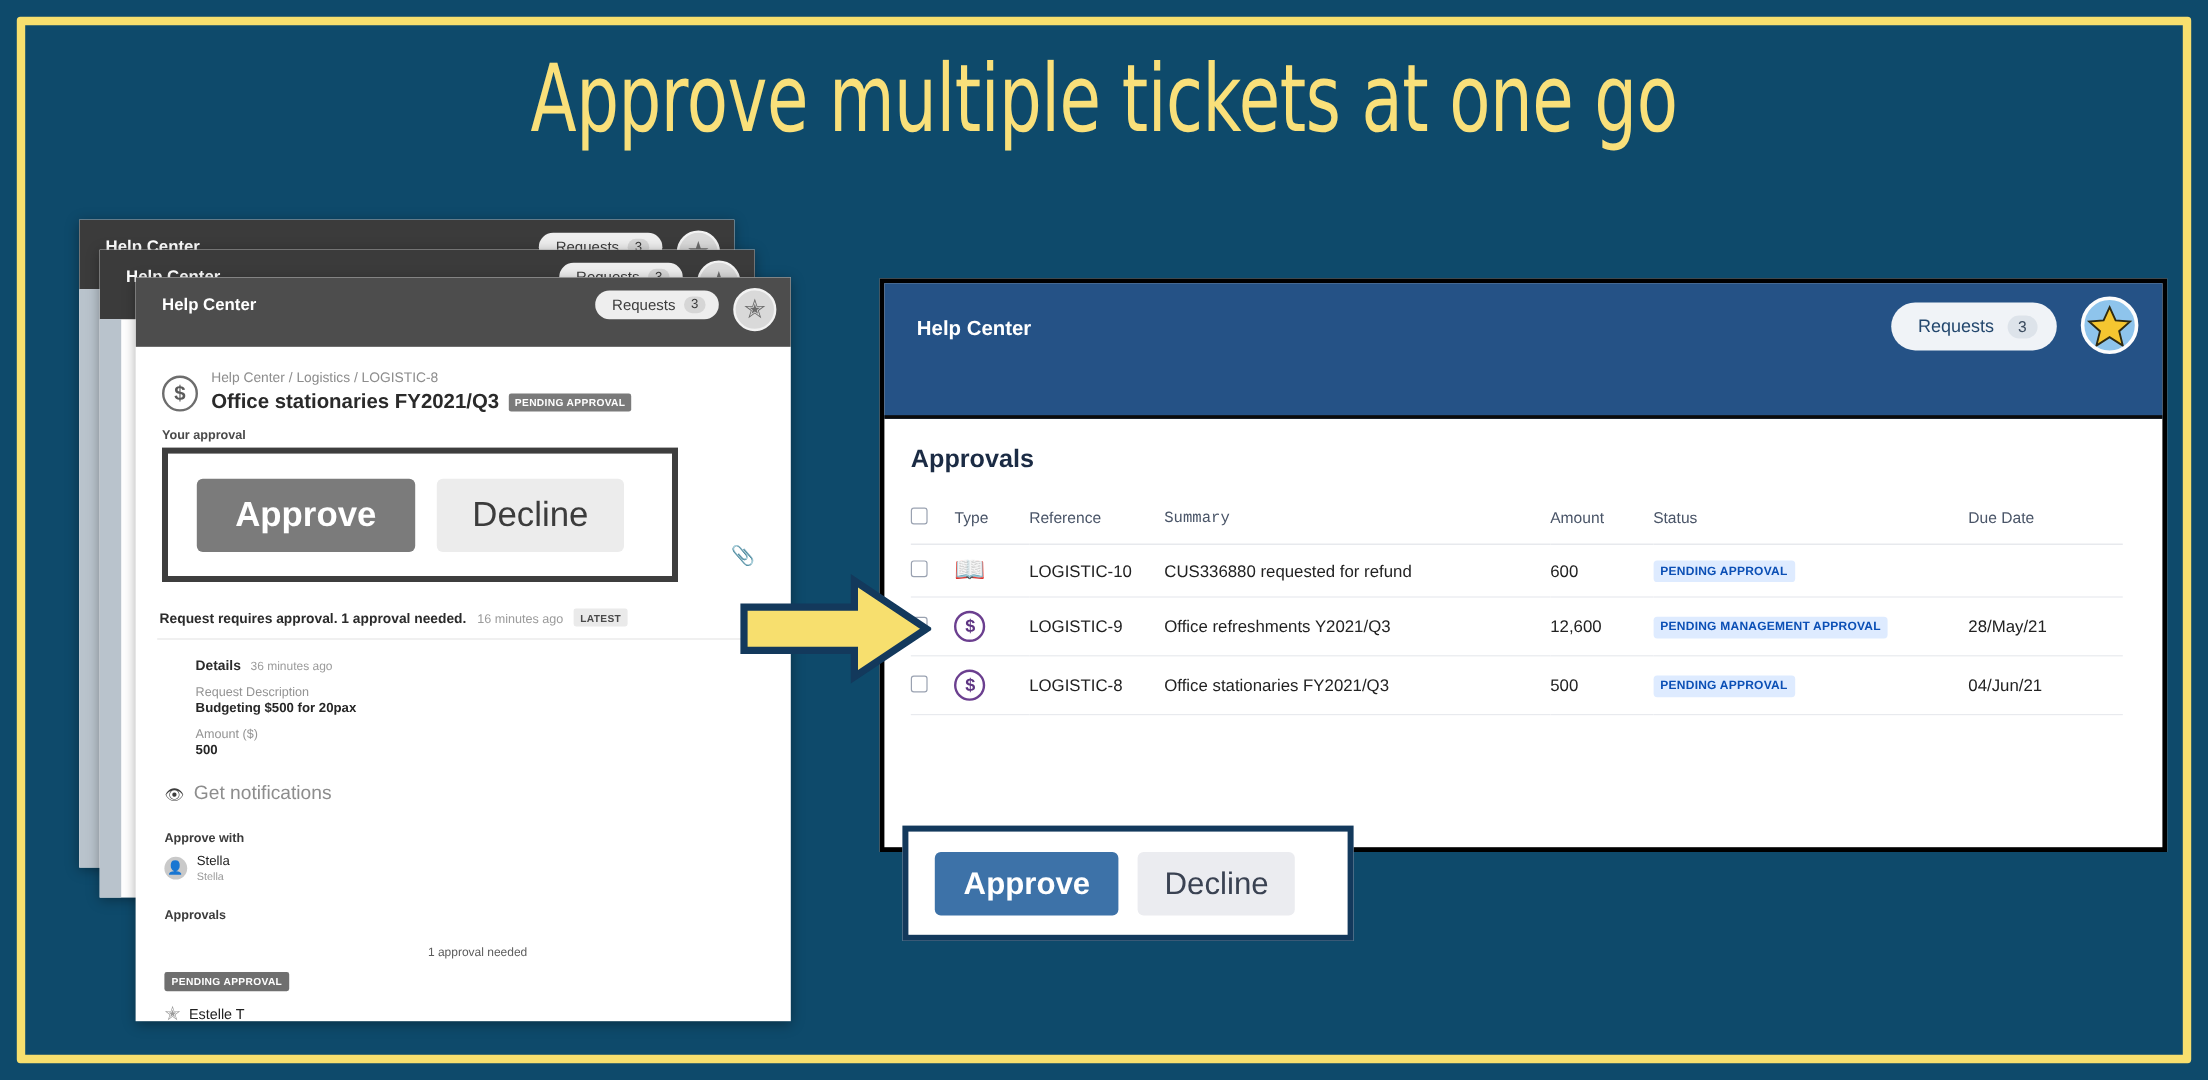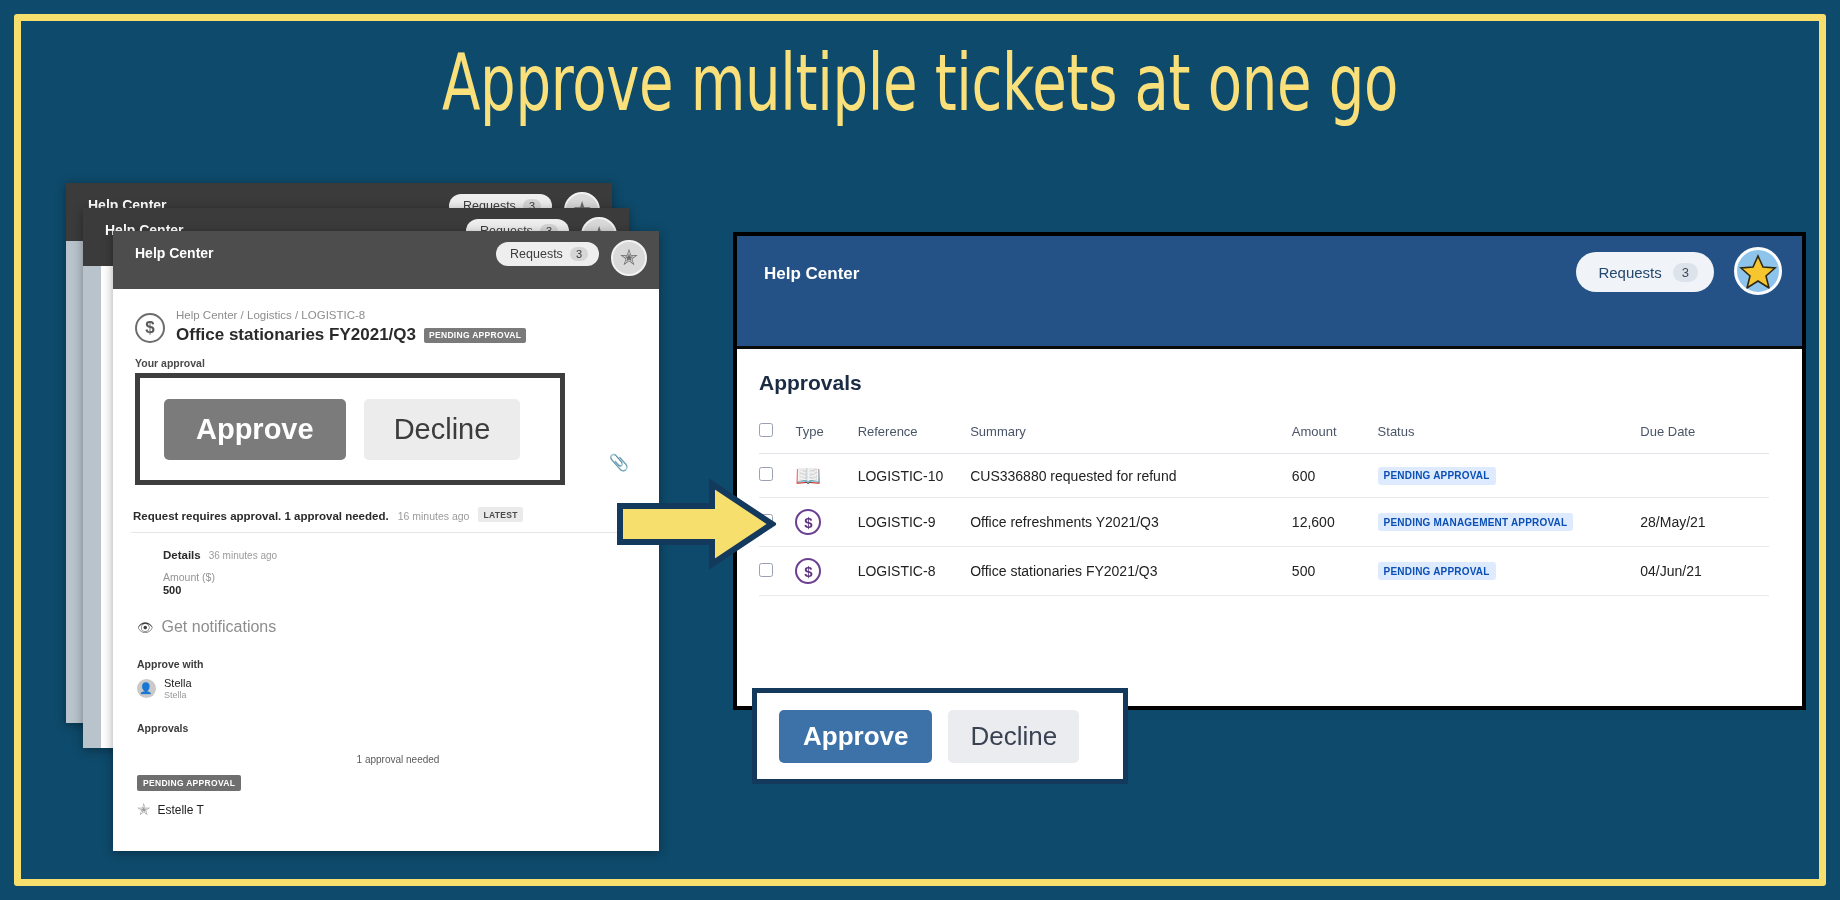--- a/index.html
+++ b/index.html
@@ -253,21 +253,21 @@
   }
   #approvals-table td {
     padding: 11px 0;
     border-bottom: 1px solid #e8eaee;
     vertical-align: middle;
     color: #222;
   }
   .col-check { width: 34px; }
   .col-type { width: 58px; }
   .col-ref { width: 105px; }
-  .col-sum { width: 300px; }
+  .col-sum { width: 300px; font-family: Liberation Mono, monospace; }
   .col-amt { width: 80px; }
   .col-status { width: 245px; }
   .col-due { width: 120px; }
 
   .chk {
     width: 14px; height: 14px;
     border: 1.6px solid #9aa2b1; border-radius: 2.5px;
     background: #fff; display: inline-block;
   }
   .link { color: #2a62b8; }
@@ -379,20 +379,24 @@
       <b>Request requires approval. 1 approval needed.</b>
       <span class="muted">16 minutes ago</span>
       <span class="latest-tag">LATEST</span>
     </div>
     <div class="hr"></div>
 
     <div class="details-block">
       <div class="details-head">
         <b>Details</b>
         <span class="muted">36 minutes ago</span>
+      </div>
+      <div class="field">
+        <div class="field-label">Request Description</div>
+        <div class="field-value">Budgeting $500 for 20pax</div>
       </div>
       <div class="field">
         <div class="field-label">Amount ($)</div>
         <div class="field-value">500</div>
       </div>
     </div>
 
     <div class="notif-row">
       <span class="eye-icon">👁</span>
       <span class="notif-text">Get notifications</span>

